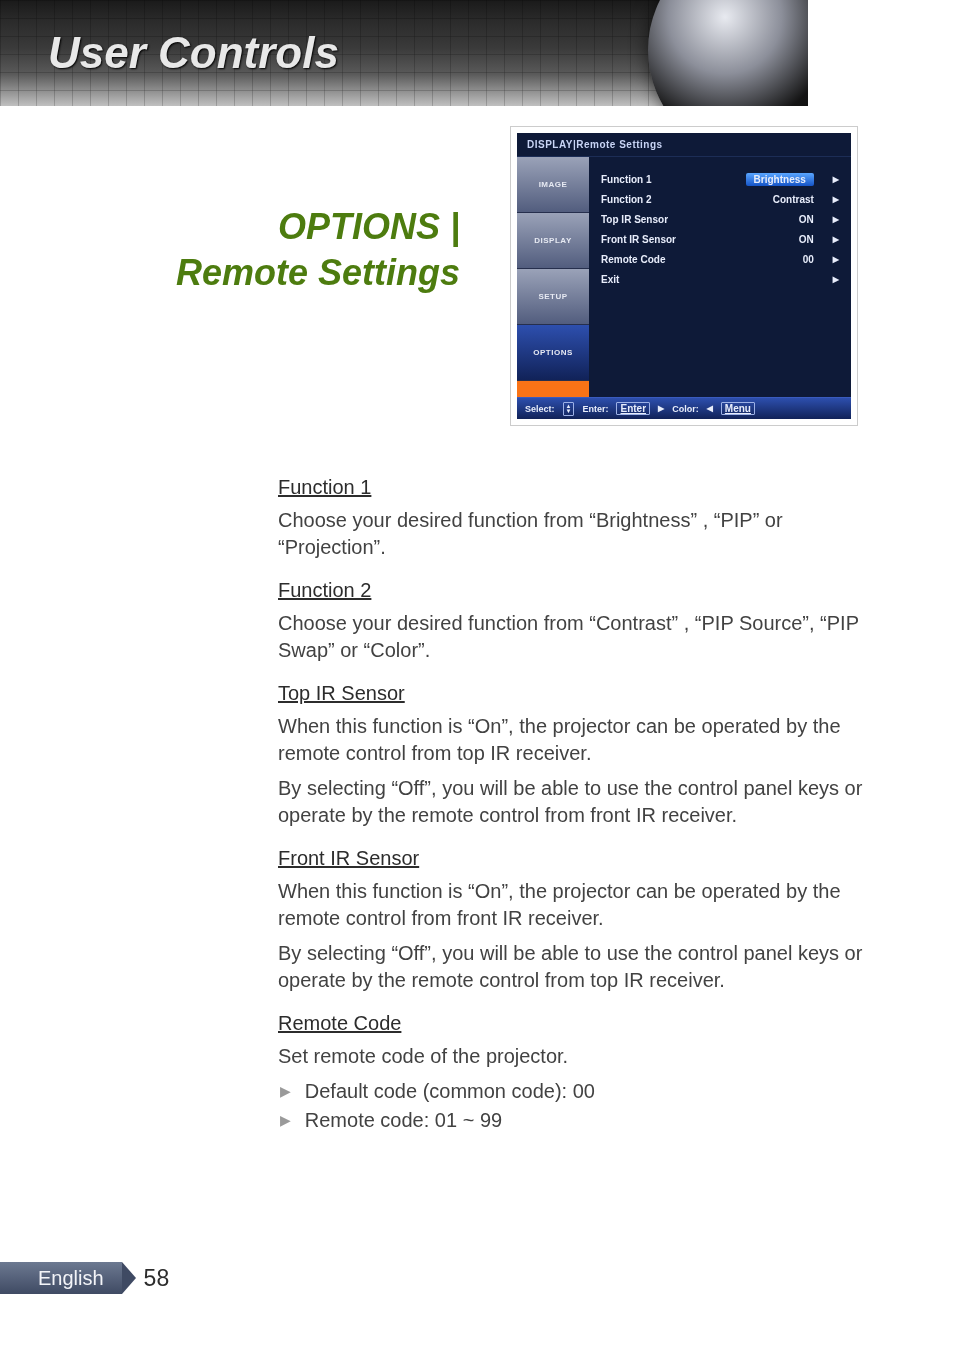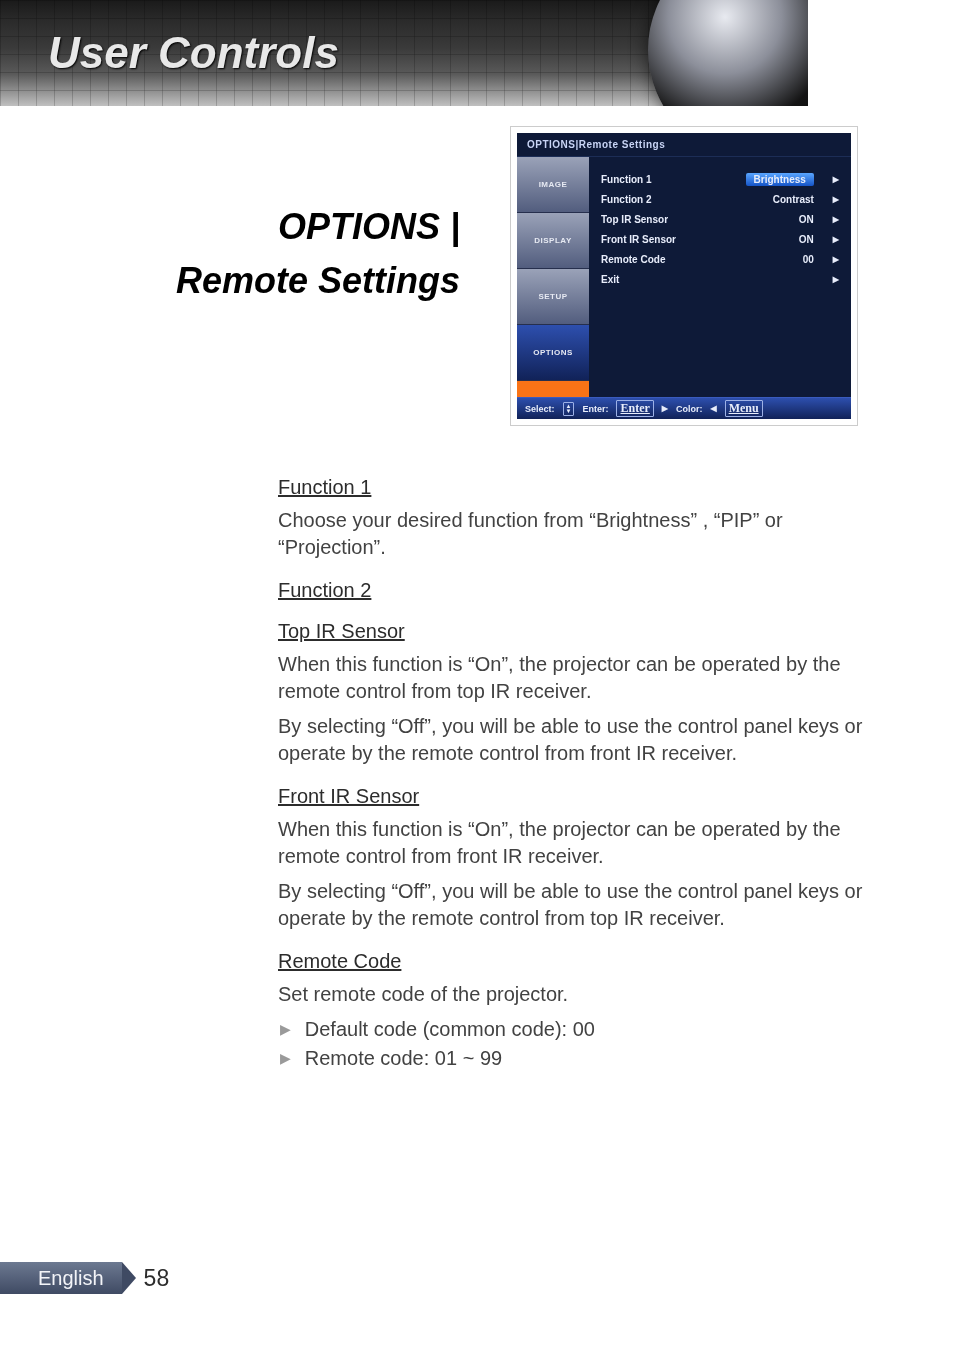--- a/index.html
+++ b/index.html
@@ -30,23 +30,23 @@
     position: absolute; top: -60px; right: -60px; width: 220px; height: 220px;
     border-radius: 50%;
     background: radial-gradient(circle at 35% 35%, #e8eaf0 0%, #8c8f9a 28%, #141414 55%, #000 100%);
     box-shadow: 0 0 18px rgba(0,0,0,0.6);
   }
 
   .content-area { position: relative; }
 
   .section-title {
     position: absolute; left: 60px; top: 100px; width: 400px; text-align: right;
-    font-size: 36px; font-style: italic; font-weight: bold; color: #000000;
-  }
-  .section-title .line2 { margin-top: 12px; }
+    font-size: 36px; font-style: italic; font-weight: bold; color: #4d7c0f;
+  }
+  .section-title .line2 { margin-top: 4px; }
 
   
   .osd {
     position: absolute; left: 510px; top: 20px; width: 348px; height: 300px;
     background: #fff; border: 1px solid #ccc;
   }
   .osd-inner {
     position: absolute; left: 6px; top: 6px; right: 6px; bottom: 6px;
     background: #0e1a38;
   }
@@ -77,21 +77,21 @@
     padding: 1px 8px; border-radius: 2px;
   }
   .osd-footer {
     height: 22px; background: linear-gradient(to bottom, #2d4fae 0%, #112258 100%);
     border-top: 1px solid #3a5bbe;
     display: flex; align-items: center; gap: 8px; padding: 0 8px;
     color: #e8edfb; font-size: 9px; font-weight: bold;
   }
   .osd-footer .key {
     display: inline-block; border: 1px solid #9db1e6; padding: 0 3px;
-    font-size: 12px; text-decoration: underline; border-radius: 1px; font-family: Liberation Serif, serif;
+    font-size: 10px; text-decoration: underline; border-radius: 1px;
   }
   .osd-footer .updn {
     display: inline-flex; flex-direction: column; line-height: 5px; font-size: 6px;
     border: 1px solid #9db1e6; padding: 1px 2px; border-radius: 1px;
   }
 
   
   .body-text {
     position: absolute; left: 278px; top: 360px; width: 600px;
     color: #424242; font-size: 20px; line-height: 1.35;
@@ -141,21 +141,21 @@
 
   <div class="content-area">
 
     <div class="section-title">
       <div>OPTIONS |</div>
       <div class="line2">Remote Settings</div>
     </div>
 
     <div class="osd">
       <div class="osd-inner">
-        <div class="osd-titlebar">OPTIONS|Remote Settings</div>
+        <div class="osd-titlebar">DISPLAY|Remote Settings</div>
         <div class="osd-body">
           <div class="osd-tabs">
             <div class="osd-tab">IMAGE</div>
             <div class="osd-tab">DISPLAY</div>
             <div class="osd-tab">SETUP</div>
             <div class="osd-tab active">OPTIONS</div>
           </div>
           <div class="osd-menu">
             <div class="osd-row highlight">
               <span>Function 1</span>
@@ -214,20 +214,21 @@
             <span class="key">Menu</span>
         </div>
       </div>
     </div>
 
     <div class="body-text">
       <div class="heading-wrap"><span class="heading">Function 1</span></div>
       <p>Choose your desired function from “Brightness” , “PIP” or “Projection”.</p>
 
       <div class="heading-wrap"><span class="heading">Function 2</span></div>
+      <p>Choose your desired function from “Contrast” , “PIP Source”, “PIP Swap” or “Color”.</p>
 
       <div class="heading-wrap"><span class="heading">Top IR Sensor</span></div>
       <p>When this function is “On”, the projector can be operated by the remote control from top IR receiver.</p>
       <p>By selecting “Off”, you will be able to use the control panel keys or operate by the remote control from front IR receiver.</p>
 
       <div class="heading-wrap"><span class="heading">Front IR Sensor</span></div>
       <p>When this function is “On”, the projector can be operated by the remote control from front IR receiver.</p>
       <p>By selecting “Off”, you will be able to use the control panel keys or operate by the remote control from top IR receiver.</p>
 
       <div class="heading-wrap"><span class="heading">Remote Code</span></div>

